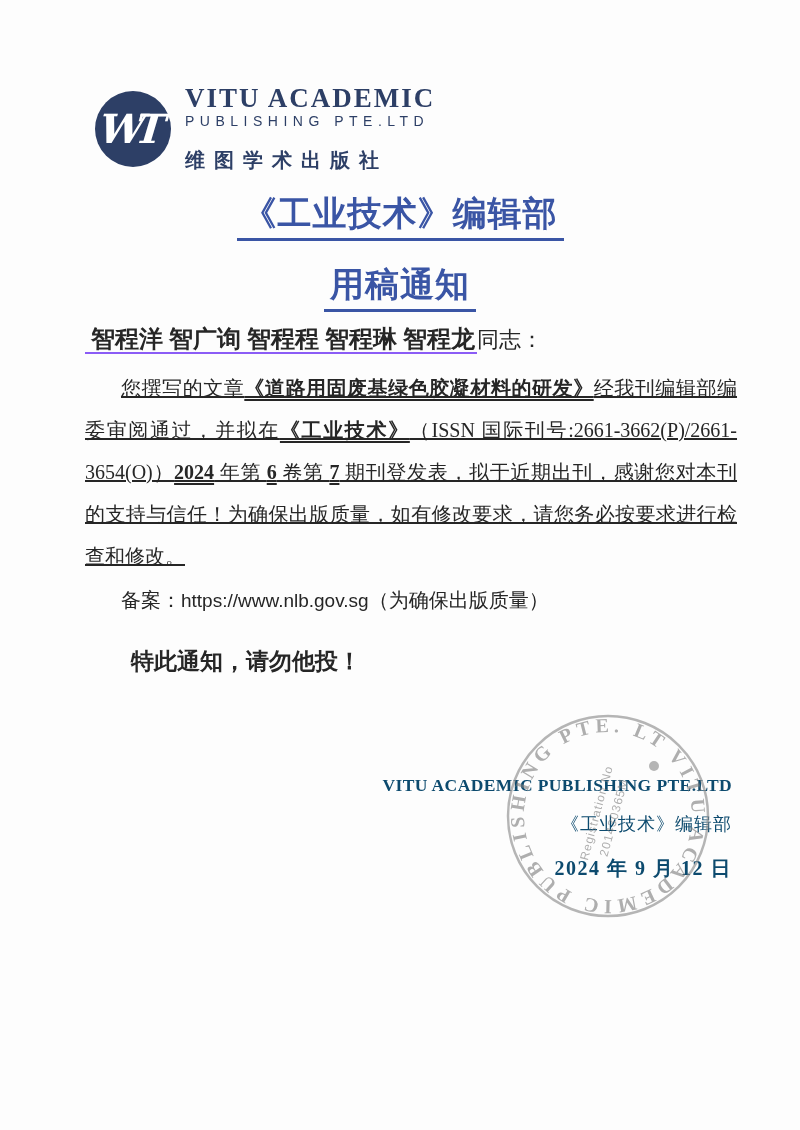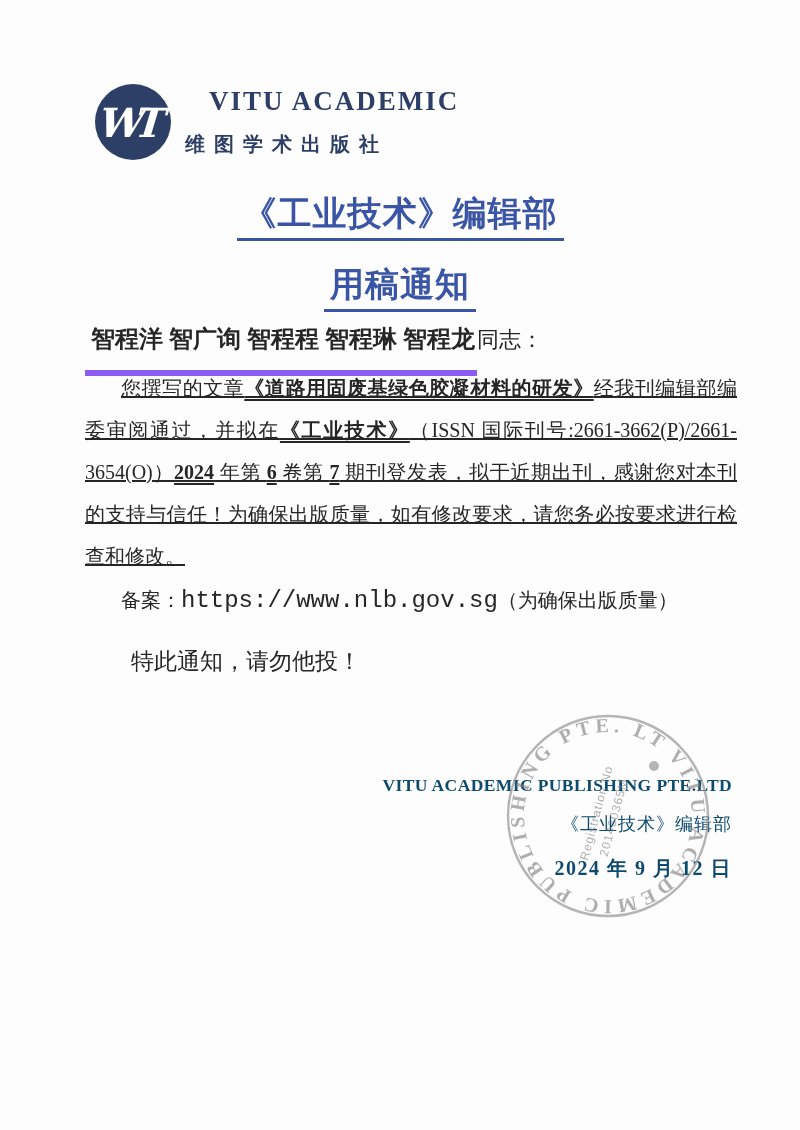--- a/index.html
+++ b/index.html
@@ -20,42 +20,42 @@
     display:flex;align-items:center;justify-content:center;
     flex:0 0 auto;
   }
   .logo-mark span{
     color:#ffffff;font-weight:bold;font-style:italic;
     font-family:"DejaVu Serif","Liberation Serif",serif;
     font-size:40px;letter-spacing:-9px;padding-right:9px;
     transform:skewX(-6deg);
   }
   .logo-text{display:flex;flex-direction:column;color:#2d3f66;}
-  .logo-name{font-size:27px;font-weight:bold;letter-spacing:2px;line-height:28px;margin-left:24px;}
+  .logo-name{font-size:27px;font-weight:bold;letter-spacing:2px;line-height:28px;}
   .logo-sub{font-size:14px;letter-spacing:5.5px;line-height:19px;font-family:"Liberation Sans","DejaVu Sans",sans-serif;}
   .logo-cn{font-size:20px;font-weight:bold;letter-spacing:9px;line-height:26px;margin-top:16px;}
   
   .titles{position:absolute;left:0;top:194px;width:100%;text-align:center;color:#3a55a5;}
   .title-line{
     display:inline-block;font-size:34px;font-weight:bold;letter-spacing:1px;
     border-bottom:3px solid #3a55a5;padding:0 6px 4px 6px;line-height:40px;
   }
   .title-line2{margin-top:24px;}
   
   .body-block{position:absolute;left:85px;top:322px;width:652px;font-size:20px;line-height:42px;}
   .salutation{font-size:22px;line-height:34px;}
   .salutation .names{
     font-weight:bold;font-size:24px;
-    border-bottom:6px solid #8b5cf6;padding:0 2px 18px 6px;
+    border-bottom:2px solid #8b5cf6;padding:0 2px 0 6px;
   }
   .paragraph{margin-top:10px;text-align:justify;text-indent:1.8em;text-decoration:underline;}
   .u-bold{font-weight:bold;text-decoration:underline;text-decoration-thickness:2px;text-underline-offset:4px;}
-  .latin{font-family:Liberation Mono, monospace;font-size:24px;}
+  .latin{font-family:Liberation Sans, sans-serif;font-size:19px;}
   .ref-line{margin-top:1px;padding-left:1.8em;line-height:44px;}
-  .closing{margin-top:22px;padding-left:2em;font-weight:normal;font-size:23px;line-height:34px;}
+  .closing{margin-top:22px;padding-left:2em;font-weight:bold;font-size:23px;line-height:34px;}
   
   .signature{position:absolute;right:68px;top:774px;text-align:right;color:#0c4a6e;}
   .sig-company{font-size:17.5px;font-weight:bold;letter-spacing:.4px;line-height:22px;}
   .sig-dept{font-size:18px;line-height:22px;margin-top:17px;letter-spacing:1px;}
   .sig-date{font-size:20px;font-weight:bold;line-height:22px;margin-top:22px;letter-spacing:1.5px;}
   
   .stamp{position:absolute;left:502px;top:710px;width:212px;height:212px;opacity:.62;pointer-events:none;}
   .stamp text{fill:#7e7e7e;}
   .ring-text{font-family:"Liberation Serif","DejaVu Serif",serif;font-weight:bold;font-size:20px;letter-spacing:4.5px;}
   .inner-text{font-family:"Liberation Sans","DejaVu Sans",sans-serif;font-size:12px;letter-spacing:1px;}
@@ -64,20 +64,21 @@
 <body>
 
 <div class="page">
 
   <div class="logo">
     <div class="logo-mark">
       <span>WT</span>
     </div>
     <div class="logo-text">
       <div class="logo-name">VITU ACADEMIC</div>
+      <div class="logo-sub">PUBLISHING PTE.LTD</div>
       <div class="logo-cn">维图学术出版社</div>
     </div>
   </div>
 
   <div class="titles">
     <div>
       <span class="title-line">《工业技术》编辑部</span>
     </div>
     <div>
       <span class="title-line title-line2">用稿通知</span>

